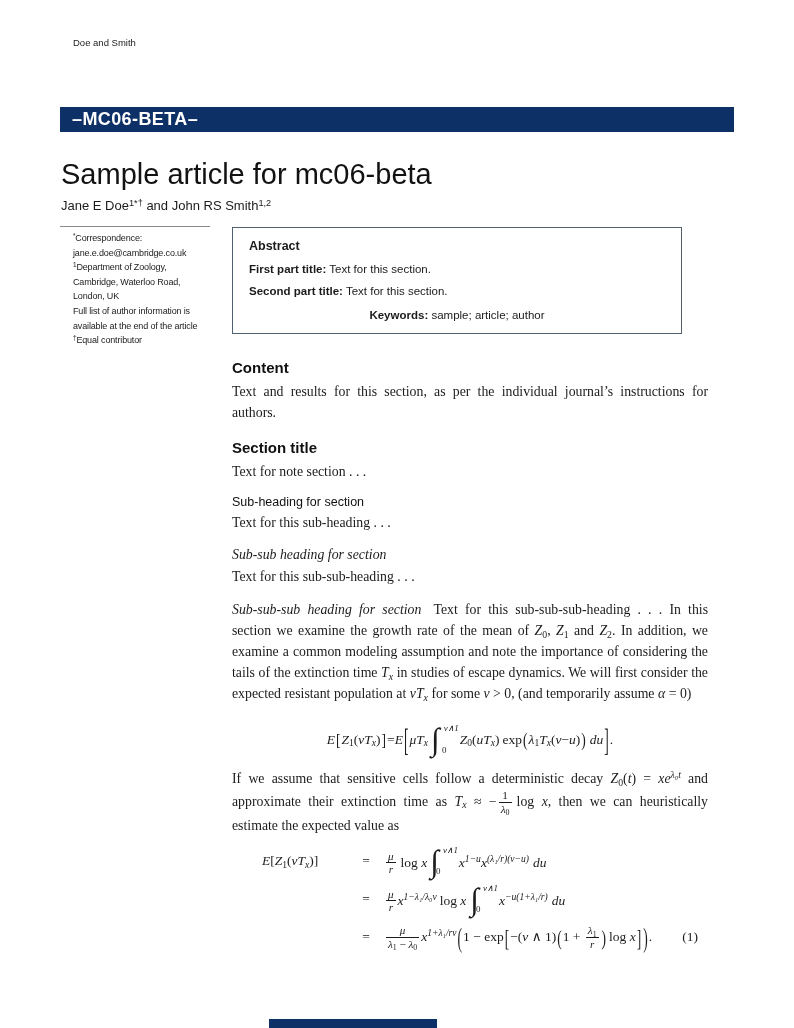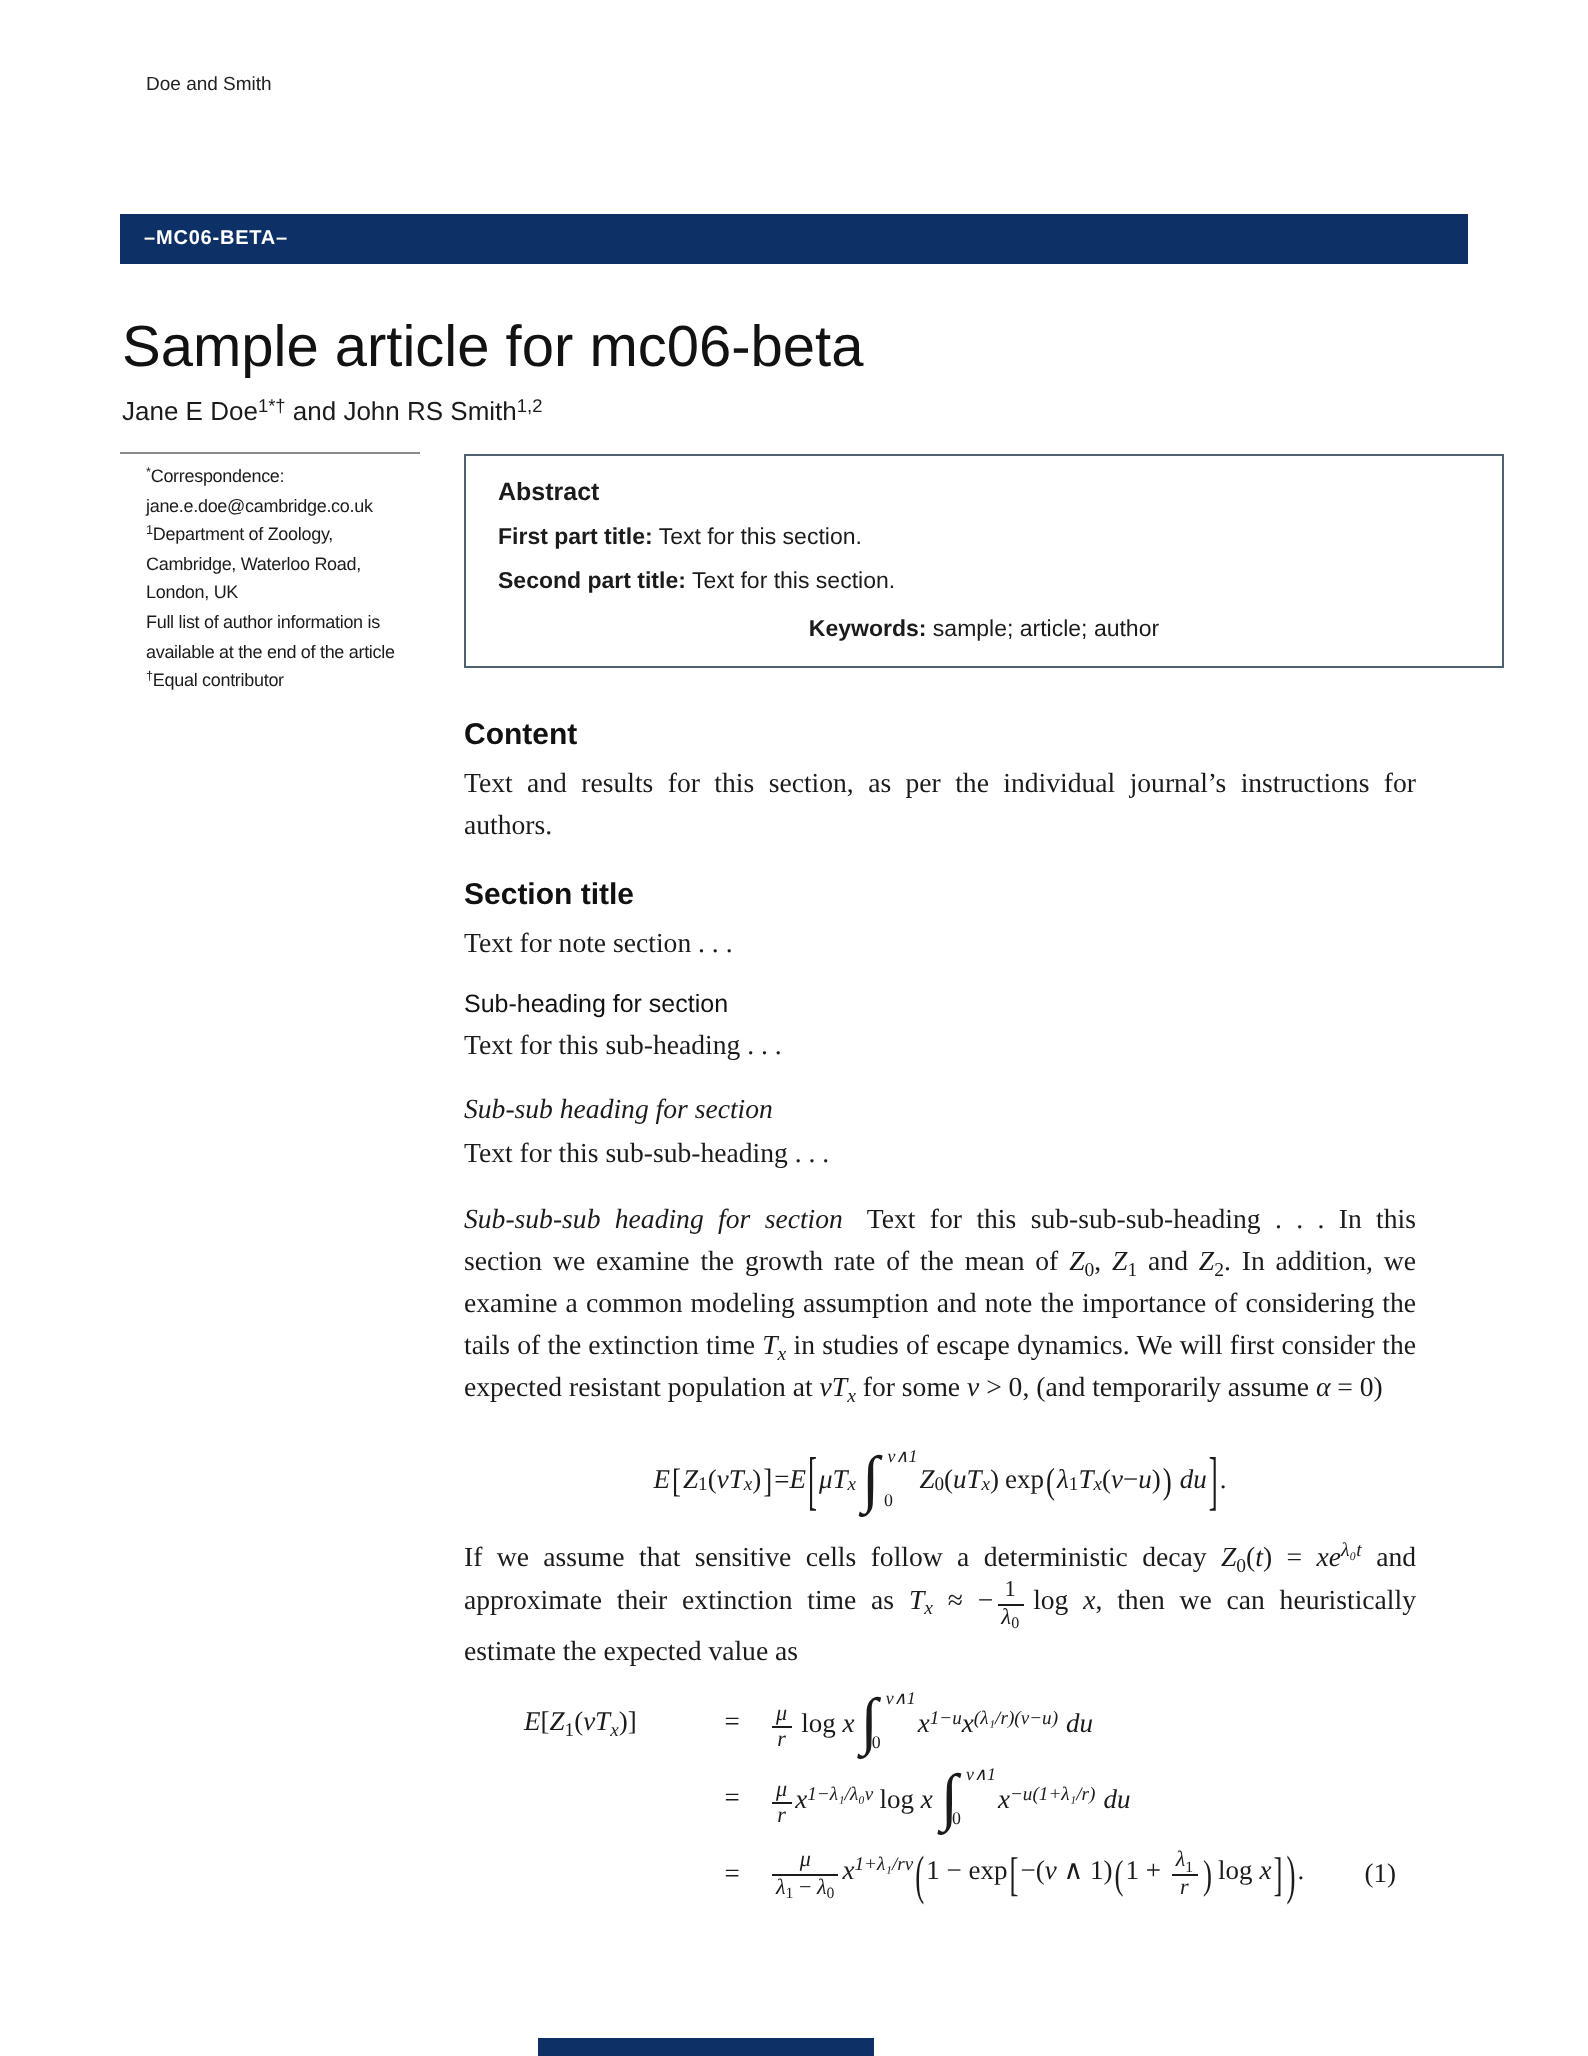--- a/index.html
+++ b/index.html
@@ -9,21 +9,21 @@
     font-family:"Liberation Serif", serif;
   }
   
   .running-head{
     position:absolute;left:73px;top:37px;
     font-family:"Liberation Sans",sans-serif;font-size:9.5px;color:#222;
   }
   .banner{
     position:absolute;left:60px;top:107px;width:674px;height:25px;
     line-height:25px;padding-left:12px;box-sizing:border-box;
-    font-family:"Liberation Sans",sans-serif;font-weight:bold;font-size:10px;
+    font-family:"Liberation Sans",sans-serif;font-weight:bold;font-size:18px;
     color:#ffffff;letter-spacing:0.4px;
   }
   .article-title{
     position:absolute;left:61px;top:142px;width:660px;
     font-family:"Liberation Sans",sans-serif;font-size:29px;font-weight:500;color:#121212;margin-top:16px;
   }
   .authors{
     position:absolute;left:61px;top:198px;width:500px;
     font-family:"Liberation Sans",sans-serif;font-size:13px;color:#1b1b1b;
   }
@@ -33,21 +33,21 @@
     border-top:1px solid #8a8a8a;
   }
   .sidebar{
     position:absolute;left:73px;top:231px;width:160px;
     font-family:"Liberation Sans",sans-serif;font-size:9px;line-height:14.6px;
     color:#1b1b1b;letter-spacing:-0.15px;
   }
   .sidebar .sline{white-space:nowrap;}
   
   .abstract-box{
-    position:absolute;left:232px;top:227px;width:520px;min-height:103px;
+    position:absolute;left:232px;top:227px;width:450px;min-height:103px;
     border:1.4px solid #51606f;box-sizing:border-box;
     padding:11px 16px 10px 16px;
     font-family:"Liberation Sans",sans-serif;font-size:11.5px;color:#1b1b1b;
   }
   .ab-title{font-weight:bold;font-size:12.5px;margin-bottom:9px;}
   .ab-row{margin-top:7px;line-height:15px;}
   .ab-row.kw{margin-top:9px;text-align:center;}
   .ab-label{font-weight:bold;}
   
   .main{position:absolute;left:232px;top:359px;width:476px;}

